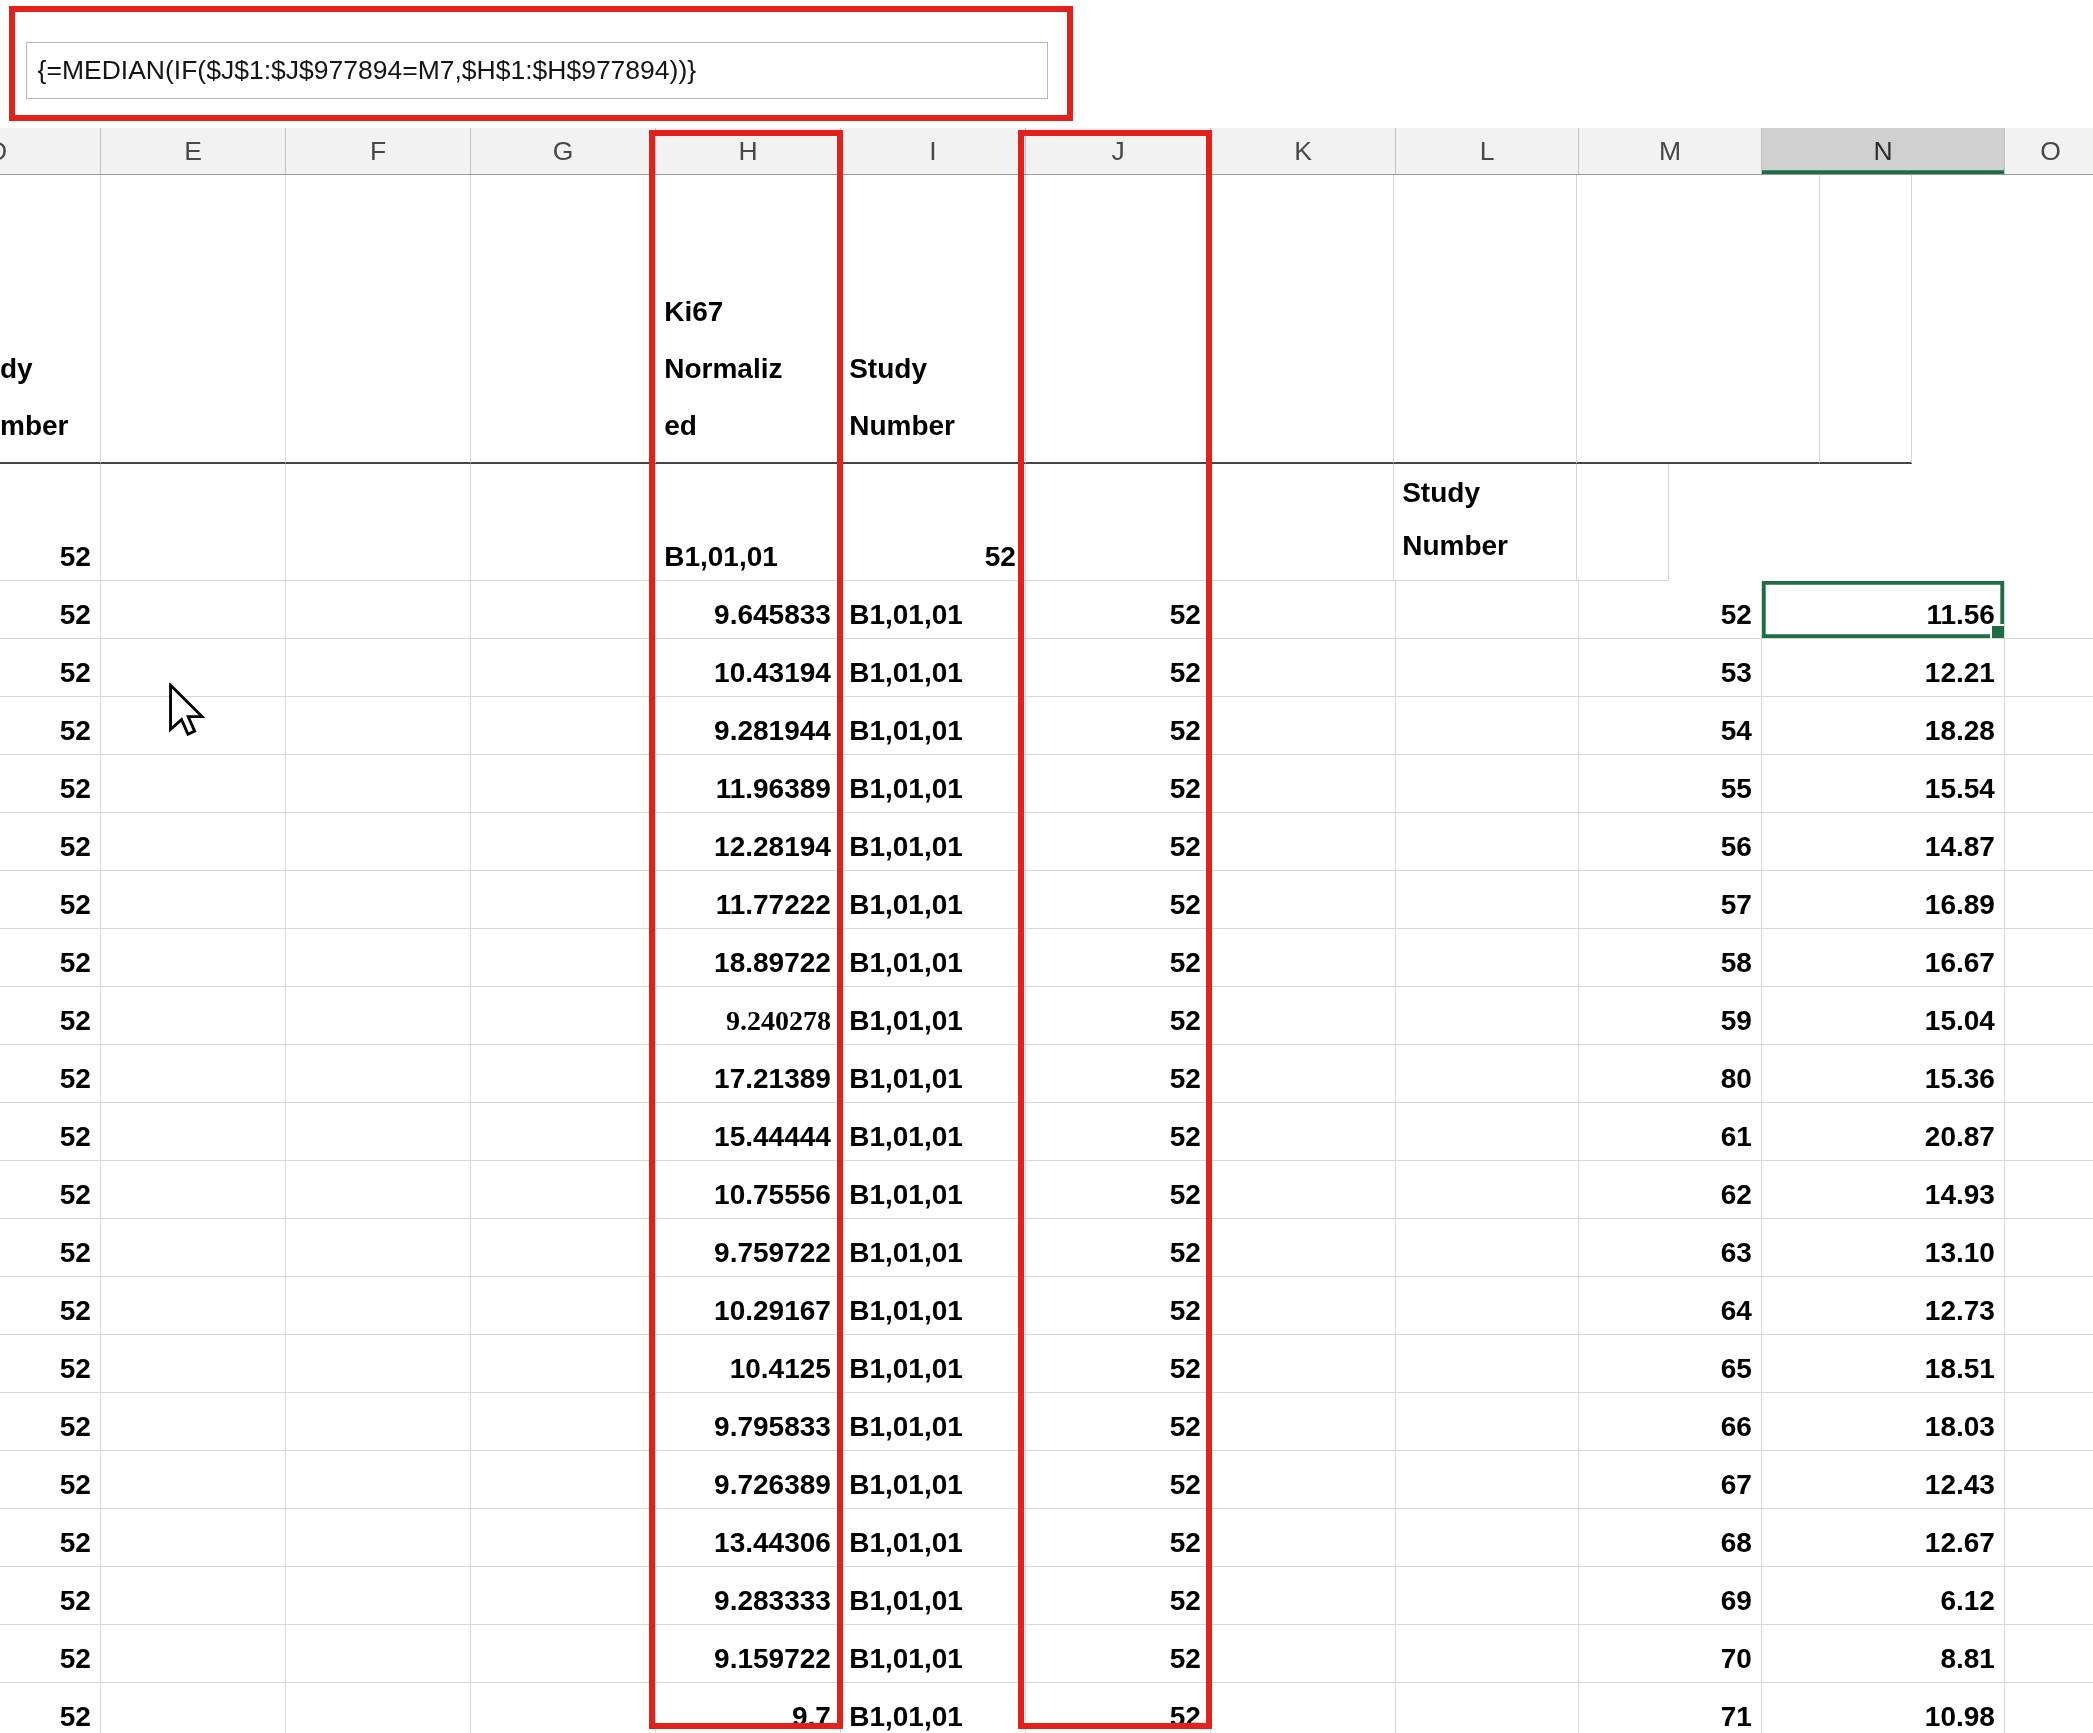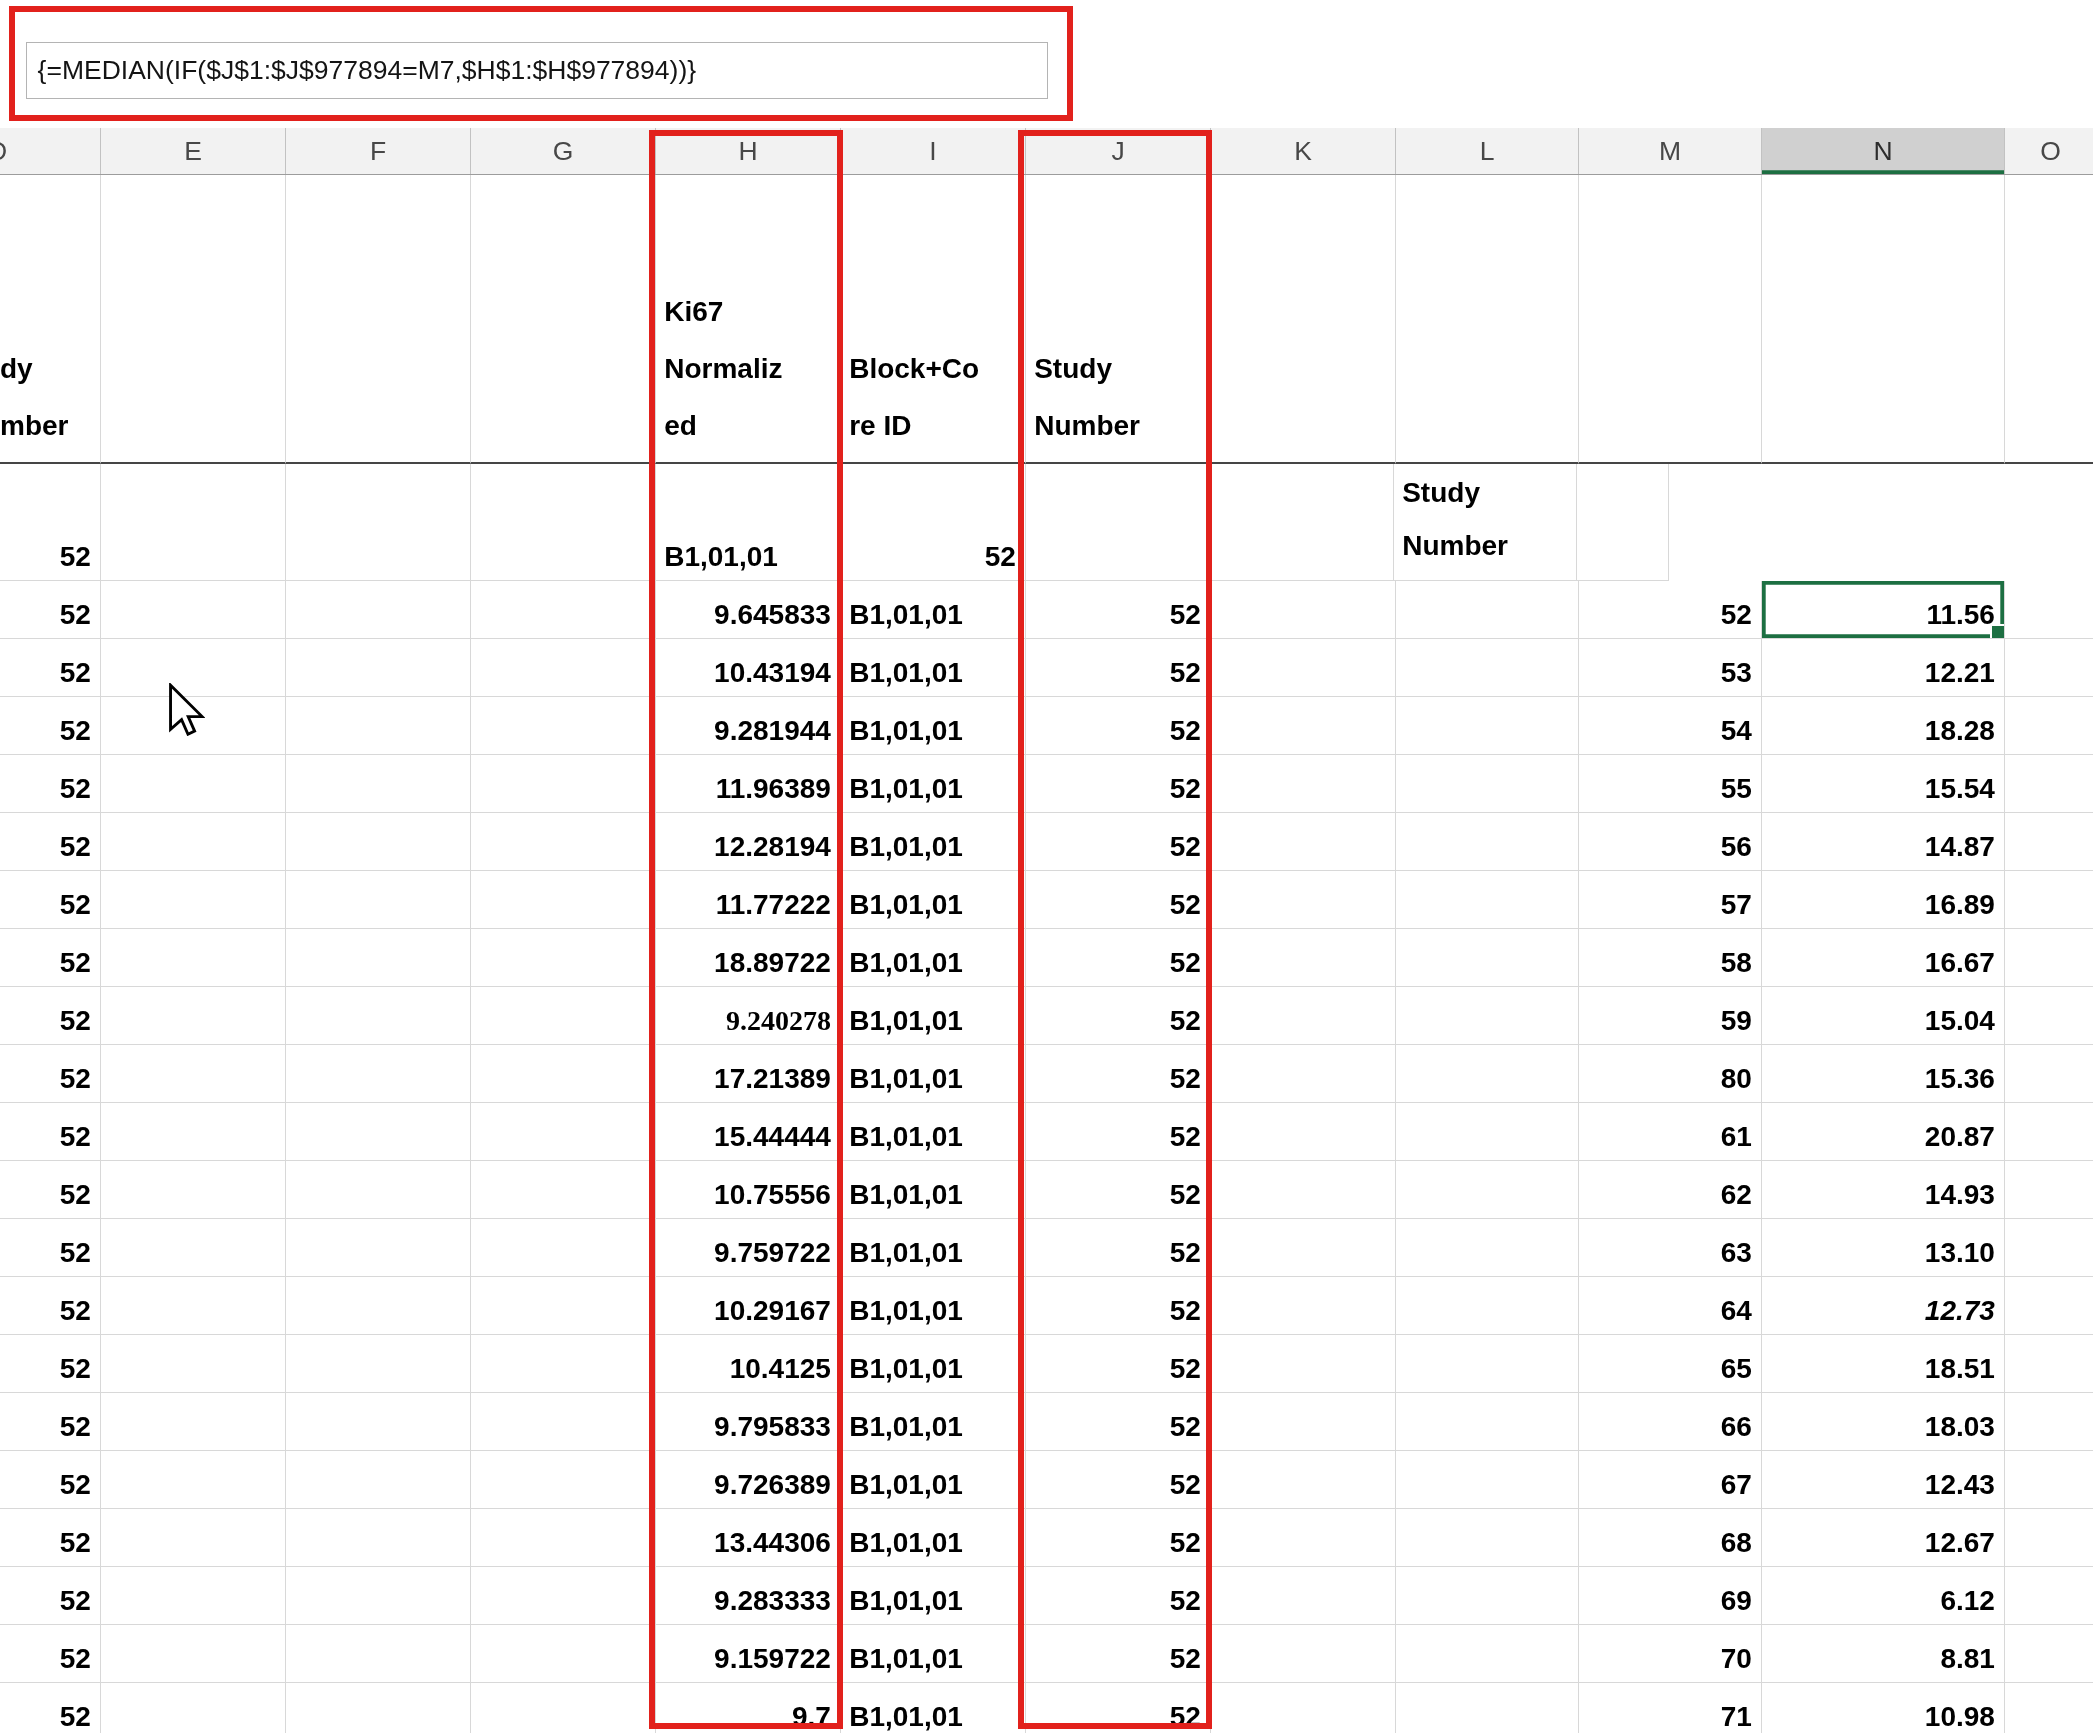--- a/index.html
+++ b/index.html
@@ -89,26 +89,20 @@
         <div class="cell" style="width: 185px;"></div>
         <div class="cell txt" style="width: 185px;">
           <div class="lines">
             <span>Ki67</span>
             <span>Normaliz</span>
             <span>ed</span>
           </div>
         </div>
         <div class="cell txt" style="width: 185px;">
           <div class="lines">
-            <span>Block+Co</span>
-            <span>re ID</span>
-          </div>
-        </div>
-        <div class="cell txt" style="width: 185px;">
-          <div class="lines">
             <span>Study</span>
             <span>Number</span>
           </div>
         </div>
         <div class="cell" style="width: 185px;"></div>
         <div class="cell" style="width: 183px;"></div>
         <div class="cell" style="width: 183px;"></div>
         <div class="cell" style="width: 243px;"></div>
         <div class="cell" style="width: 92px;"></div>
       </div>
@@ -304,21 +298,21 @@
         <div class="cell num" style="width: 101px;">52</div>
         <div class="cell" style="width: 185px;"></div>
         <div class="cell" style="width: 185px;"></div>
         <div class="cell" style="width: 185px;"></div>
         <div class="cell num" style="width: 185px;">10.29167</div>
         <div class="cell txt" style="width: 185px;">B1,01,01</div>
         <div class="cell num" style="width: 185px;">52</div>
         <div class="cell" style="width: 185px;"></div>
         <div class="cell" style="width: 183px;"></div>
         <div class="cell num" style="width: 183px;">64</div>
-        <div class="cell num" style="width: 243px; font-style: italic;">12.73</div>
+        <div class="cell num" style="width: 243px;">12.73</div>
         <div class="cell" style="width: 92px;"></div>
       </div>
       <div class="row" style="height: 58px;">
         <div class="cell num" style="width: 101px;">52</div>
         <div class="cell" style="width: 185px;"></div>
         <div class="cell" style="width: 185px;"></div>
         <div class="cell" style="width: 185px;"></div>
         <div class="cell num" style="width: 185px;">10.4125</div>
         <div class="cell txt" style="width: 185px;">B1,01,01</div>
         <div class="cell num" style="width: 185px;">52</div>

